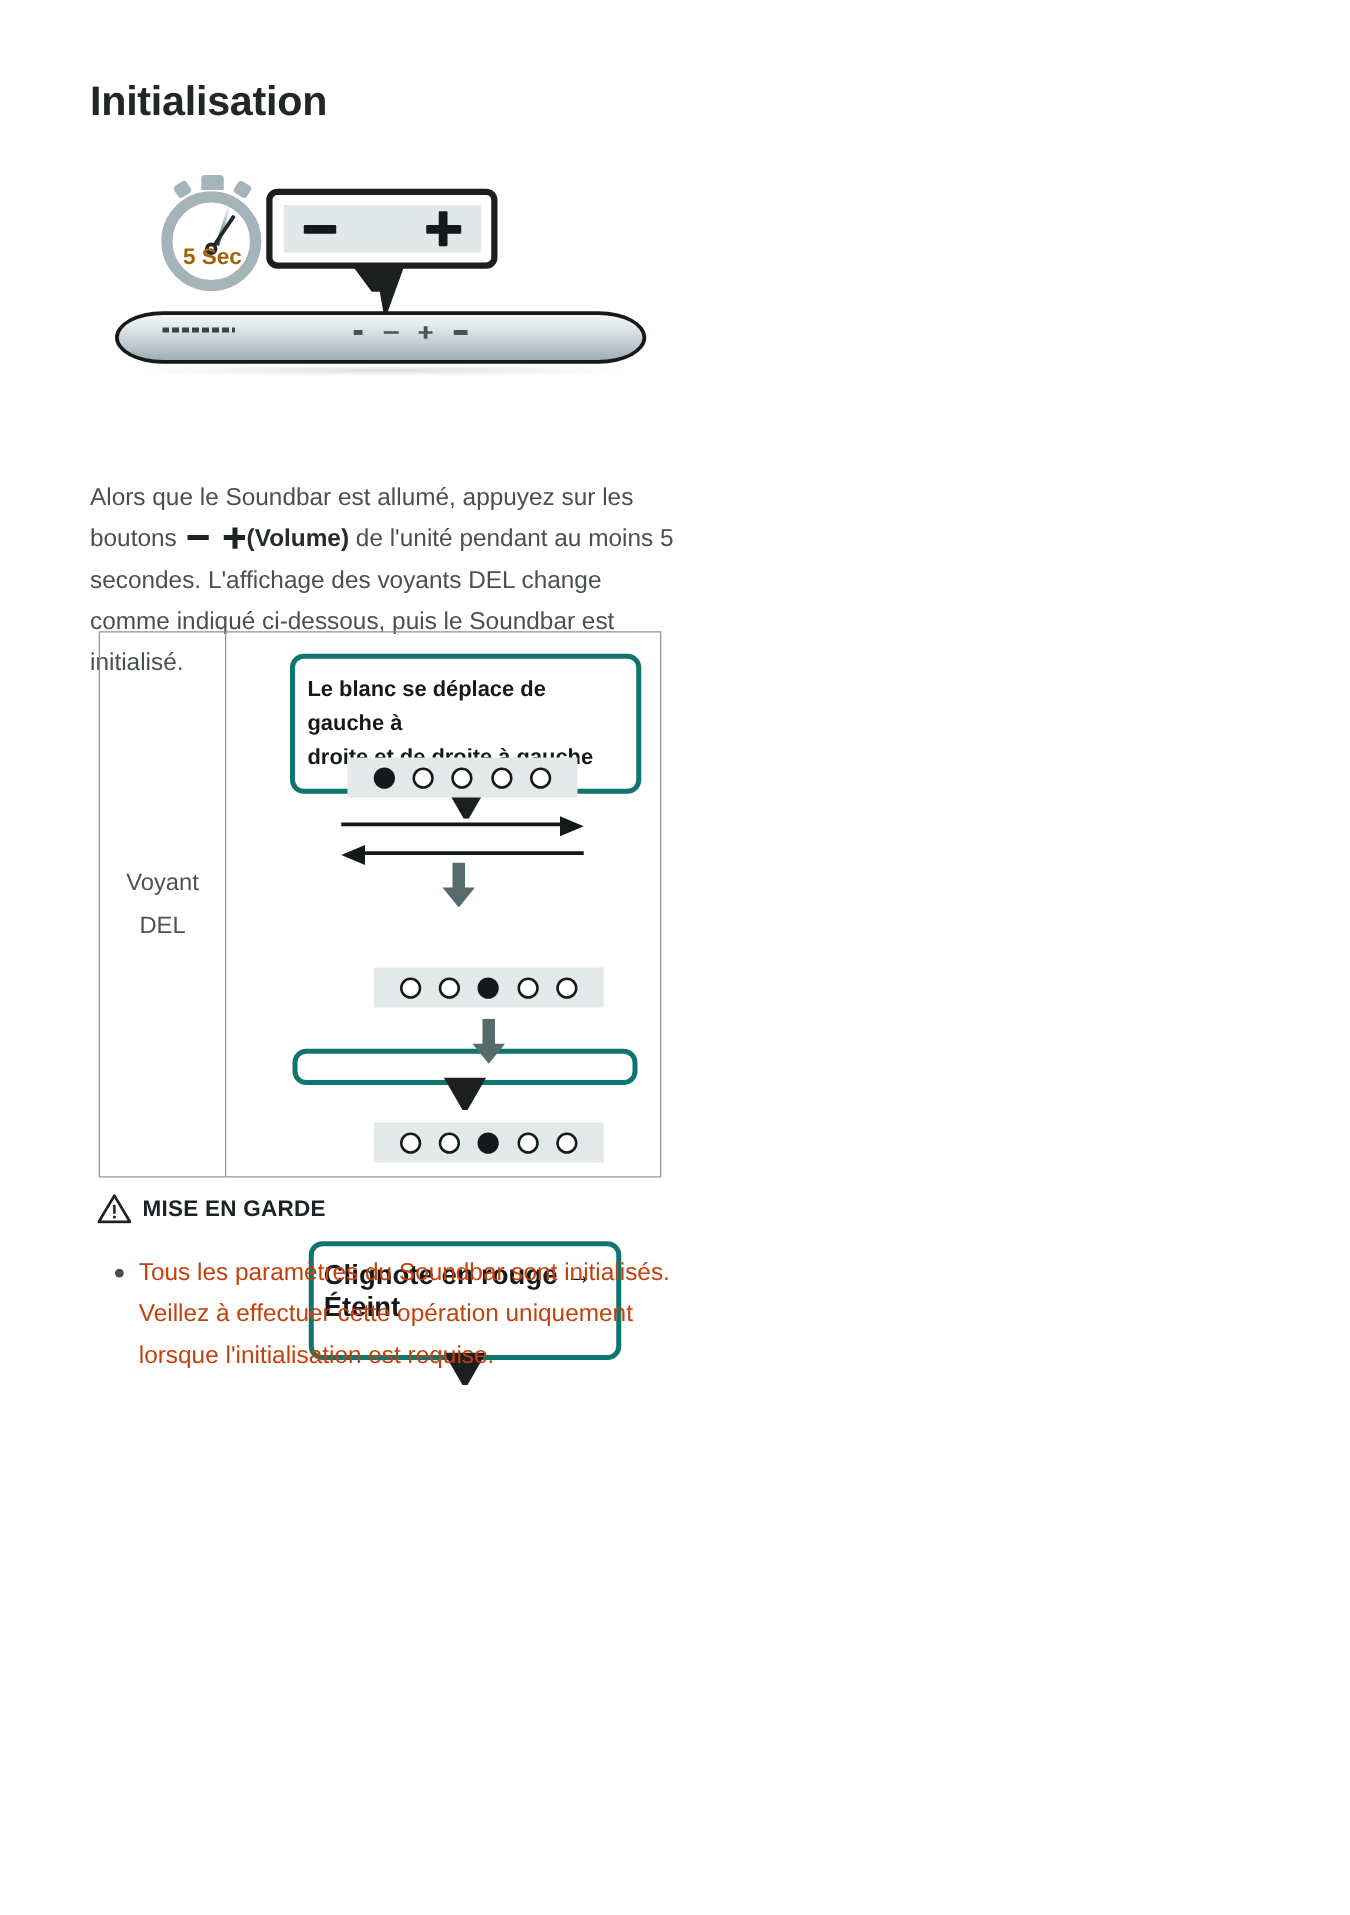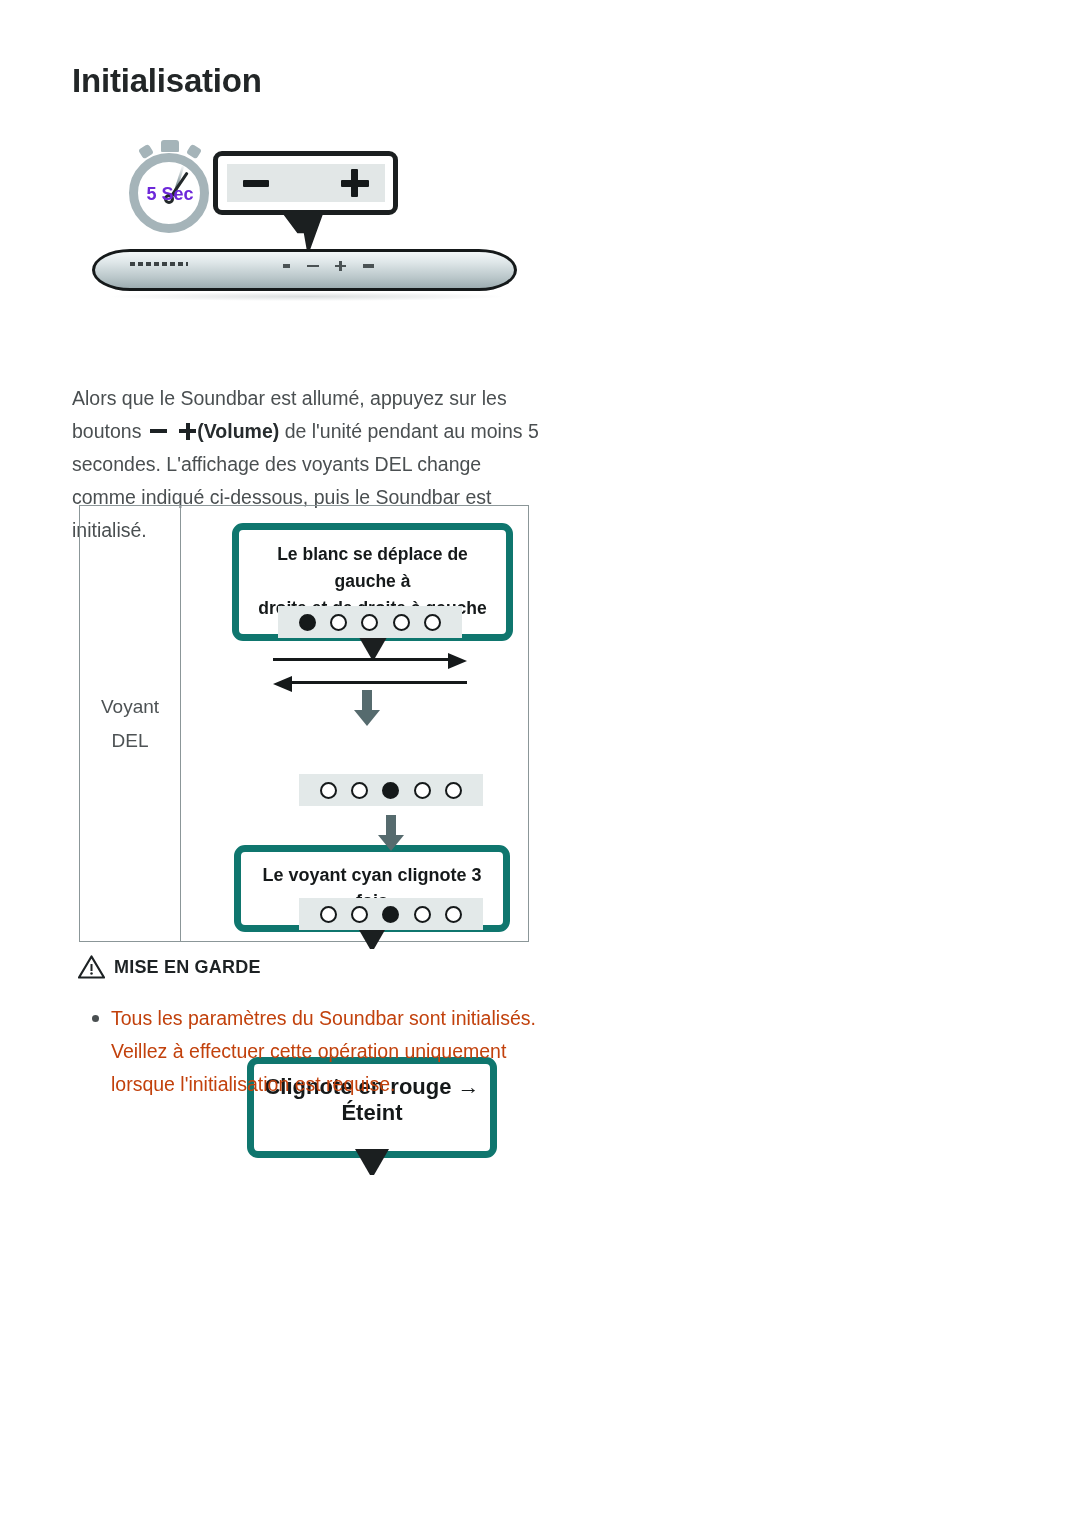--- a/index.html
+++ b/index.html
@@ -26,21 +26,21 @@
   .stopwatch{position:absolute;left:42px;top:8px;width:96px;height:96px;}
   .sw-crown{position:absolute;left:39px;top:0px;width:18px;height:12px;background:#a5b4b9;border-radius:3px 3px 1px 1px;}
   .sw-knob-l{position:absolute;left:18px;top:6px;width:12px;height:11px;background:#a5b4b9;border-radius:3px;transform:rotate(-32deg);}
   .sw-knob-r{position:absolute;left:66px;top:6px;width:12px;height:11px;background:#a5b4b9;border-radius:3px;transform:rotate(32deg);}
   .sw-ring{position:absolute;left:7px;top:13px;width:80px;height:80px;border:9px solid #a5b4b9;border-radius:50%;box-sizing:border-box;background:#ffffff;}
   .sw-sweep{position:absolute;left:47px;top:25px;width:15px;height:32px;
     background:linear-gradient(200deg,#ffffff 0%,#8e9fa4 55%,#2f3638 100%);
     clip-path:polygon(88% 0%,100% 6%,42% 100%,22% 96%);}
   .sw-hand{position:absolute;left:46px;top:27px;width:3px;height:32px;background:#22282a;transform-origin:50% 100%;transform:rotate(34deg);border-radius:1px;}
   .sw-pivot{position:absolute;left:42px;top:54px;width:10px;height:10px;border:3px solid #22282a;border-radius:50%;background:#ffffff;box-sizing:border-box;}
-  .sw-label{position:absolute;left:0;top:44px;width:96px;text-align:center;font-size:18px;font-weight:bold;color:#6d28d9;}
+  .sw-label{position:absolute;left:0;top:55px;width:96px;text-align:center;font-size:18px;font-weight:bold;color:#a16207;}
 
   .callout-vol{
     position:absolute;left:133px;top:19px;width:185px;height:64px;
     border:5px solid #1b1f20;border-radius:9px;background:#ffffff;box-sizing:border-box;
     display:flex;align-items:center;justify-content:center;
   }
   .vol-inner{width:158px;height:38px;background:#e2e7e7;display:flex;align-items:center;justify-content:space-between;padding:0 16px;box-sizing:border-box;}
   .vol-minus{width:26px;height:7px;background:#15191a;border-radius:1px;}
   .vol-plus{position:relative;width:28px;height:28px;}
   .vol-plus:before{content:"";position:absolute;left:0;top:10.5px;width:28px;height:7px;background:#15191a;border-radius:1px;}
@@ -81,22 +81,22 @@
     position:absolute;left:79px;top:505px;width:450px;height:437px;
     border:1.5px solid #8b9698;box-sizing:border-box;
   }
   .col-left{position:absolute;left:0;top:0;width:101px;height:100%;
     display:flex;flex-direction:column;align-items:center;justify-content:center;
     border-right:1.5px solid #8b9698;box-sizing:border-box;
     font-size:19px;line-height:34px;color:#4d5254;}
   .col-right{position:absolute;left:101px;top:0;right:0;height:100%;}
 
   .bubble{
-    position:relative;border:7px solid #0f766e;border-radius:11px;background:#ffffff;
-    box-sizing:border-box;text-align:center;font-weight:bold;color:#15191a;
+    position:relative;border:4px solid #0f766e;border-radius:11px;background:#ffffff;
+    box-sizing:border-box;text-align:left;font-weight:bold;color:#15191a;
   }
   .bub-tail{position:absolute;left:50%;margin-left:-17px;bottom:-24px;width:34px;height:26px;}
   .bub-tail svg{display:block;}
 
   .bubble1{left:51px;width:281px;padding:11px 10px 12px;font-size:17.5px;line-height:27px;top:17px;}
   .bubble2{left:53px;width:276px;padding:10px 8px 11px;font-size:18px;line-height:26px;top:221px;}
   .bubble3{left:66px;width:250px;padding:10px 8px 25px;font-size:22px;line-height:26px;top:346px;}
 
   .ledrow{position:absolute;height:32px;background:#e3e9e9;display:flex;align-items:center;justify-content:space-around;padding:0 14px;box-sizing:border-box;}
   .led{width:17px;height:17px;border:2.5px solid #15191a;border-radius:50%;box-sizing:border-box;background:#ffffff;}
@@ -213,21 +213,20 @@
         <div class="ar-head ar-head-l"></div>
       </div>
 
       <div class="downarrow da1">
         <svg width="26" height="36" viewBox="0 0 26 36">
             <path d="M8 0 L18 0 L18 20 L26 20 L13 36 L0 20 L8 20 Z" fill="#566b6e"></path>
           </svg>
       </div>
 
       <div class="bubble bubble2">
-        <div>Le voyant cyan clignote 3 fois</div>
         <div class="bub-tail">
           <svg width="34" height="26" viewBox="0 0 34 26">
               <path d="M0 0 L34 0 L19 26 L15 26 Z" fill="#1b1f20"></path>
             </svg>
         </div>
       </div>
 
       <div class="ledrow ledrow2">
         <div class="led"></div>
         <div class="led"></div>

